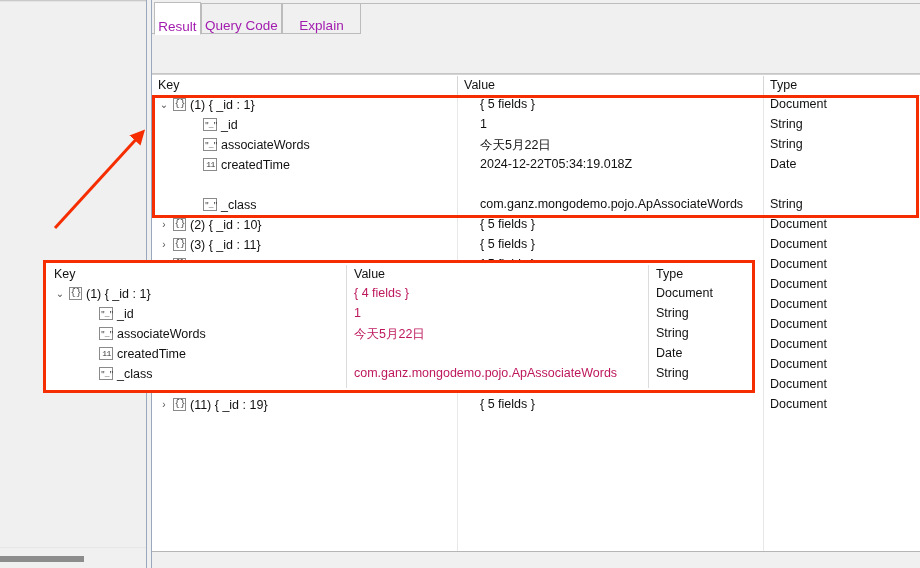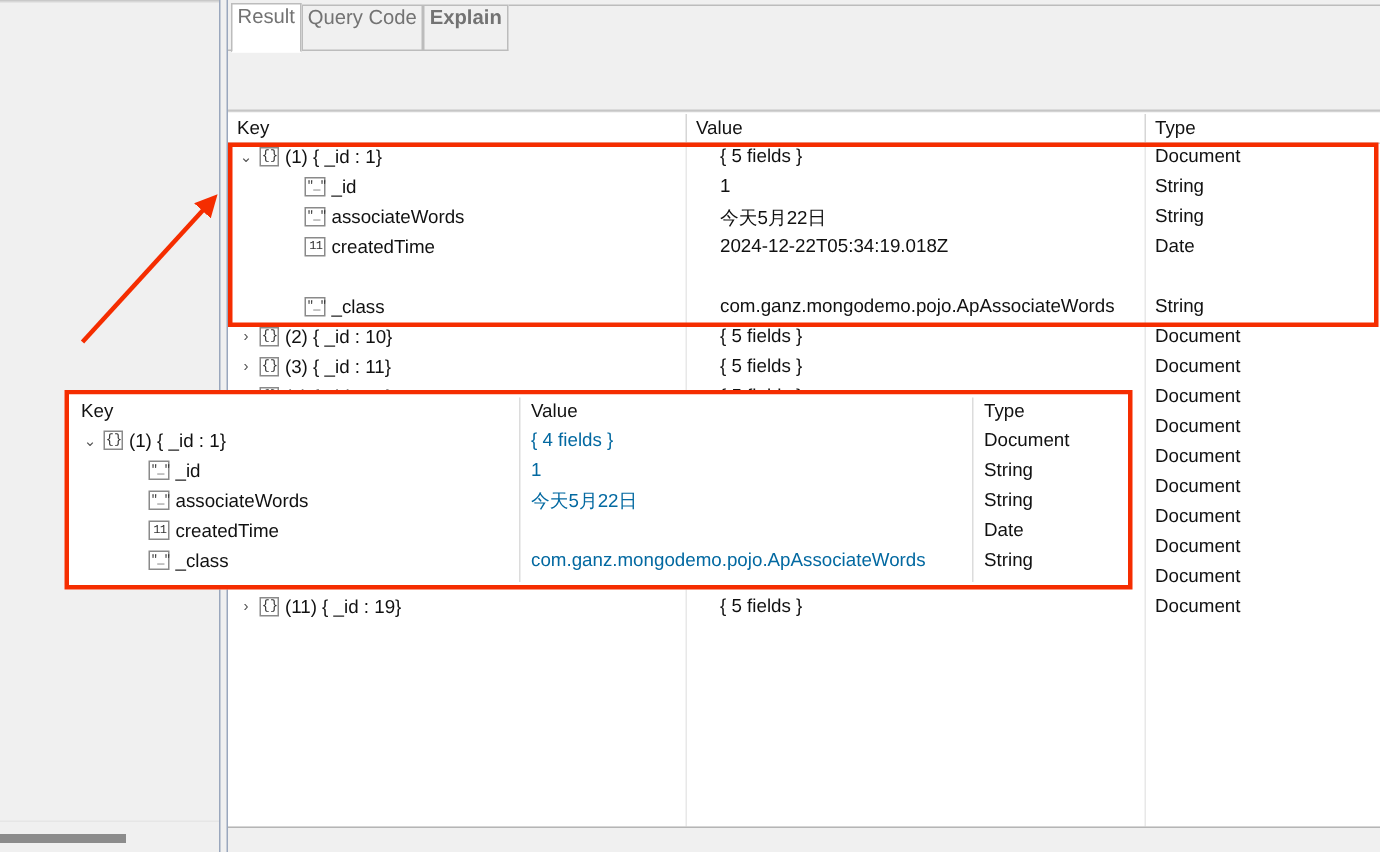--- a/index.html
+++ b/index.html
@@ -44,35 +44,35 @@
   }
 
   
   .tabstrip {
     position: absolute; left: 0; top: 0; width: 768px; height: 34px;
     background: #f0f0f0;
     border-bottom: 1px solid #bcbcbc;
   }
   .tab {
     position: absolute; top: 3px; height: 31px;
-    display: flex; align-items: flex-start; justify-content: center;
-    font-size: 13.5px; color: #737373;
+    display: flex; align-items: flex-end; justify-content: center;
+    font-size: 13.5px; color: #a21caf;
     border: 1px solid #bcbcbc;
     background: #f0f0f0;
     cursor: default;
   }
   .tab.active {
     background: #ffffff;
     border-bottom: 1px solid #ffffff;
     z-index: 3;
     top: 2px; height: 33px;
   }
   .tab0 { left: 2px;   width: 47px; }
   .tab1 { left: 49px;  width: 81px; }
-  .tab2 { left: 130px; width: 57px; font-weight: bold; }
+  .tab2 { left: 130px; width: 79px; }
   .tabfill {
     position: absolute; left: 187px; top: 3px; width: 581px; height: 31px;
     background: #f0f0f0; border-top: 1px solid #bcbcbc;
   }
 
   
   .toolbar {
     position: absolute; left: 0; top: 34px; width: 768px; height: 40px;
     background: #f0f0f0;
     border-bottom: 1px solid #c6c6c6;
@@ -156,21 +156,21 @@
   
   .overlay {
     position: absolute; left: 43px; top: 260px; width: 712px; height: 133px;
     background: #ffffff; border: 3px solid #f52d00; z-index: 25;
   }
   .ov-head { position: absolute; left: 0; top: 0; width: 706px; height: 22px; background:#fff; }
   .ov-th { position: absolute; top: 4px; font-size: 12.5px; color: #121212; }
   .ov-sep { position: absolute; top: 2px; width: 1px; height: 123px; background: #dcdcdc; }
   .ov-row { position: absolute; left: 0; width: 706px; height: 20px; }
   .ov-key  { position: absolute; left: 0;   top: 1px; font-size: 12.5px; color:#111; white-space: nowrap; }
-  .ov-val  { position: absolute; left: 308px; top: 1px; font-size: 12.5px; color:#0369a1; white-space: nowrap; }
+  .ov-val  { position: absolute; left: 308px; top: 1px; font-size: 12.5px; color:#be185d; white-space: nowrap; }
   .ov-type { position: absolute; left: 610px; top: 1px; font-size: 12.5px; color:#111; white-space: nowrap; }
 
   
   .arrow-svg { position: absolute; left: 0; top: 0; width: 920px; height: 568px; z-index: 22; pointer-events: none; }
 
   
   .watermark {
     position: absolute; left: 724px; top: 536px;
     font-size: 14px; color: #c9c9c9; letter-spacing: 0.5px; z-index: 30;
     white-space: nowrap;

